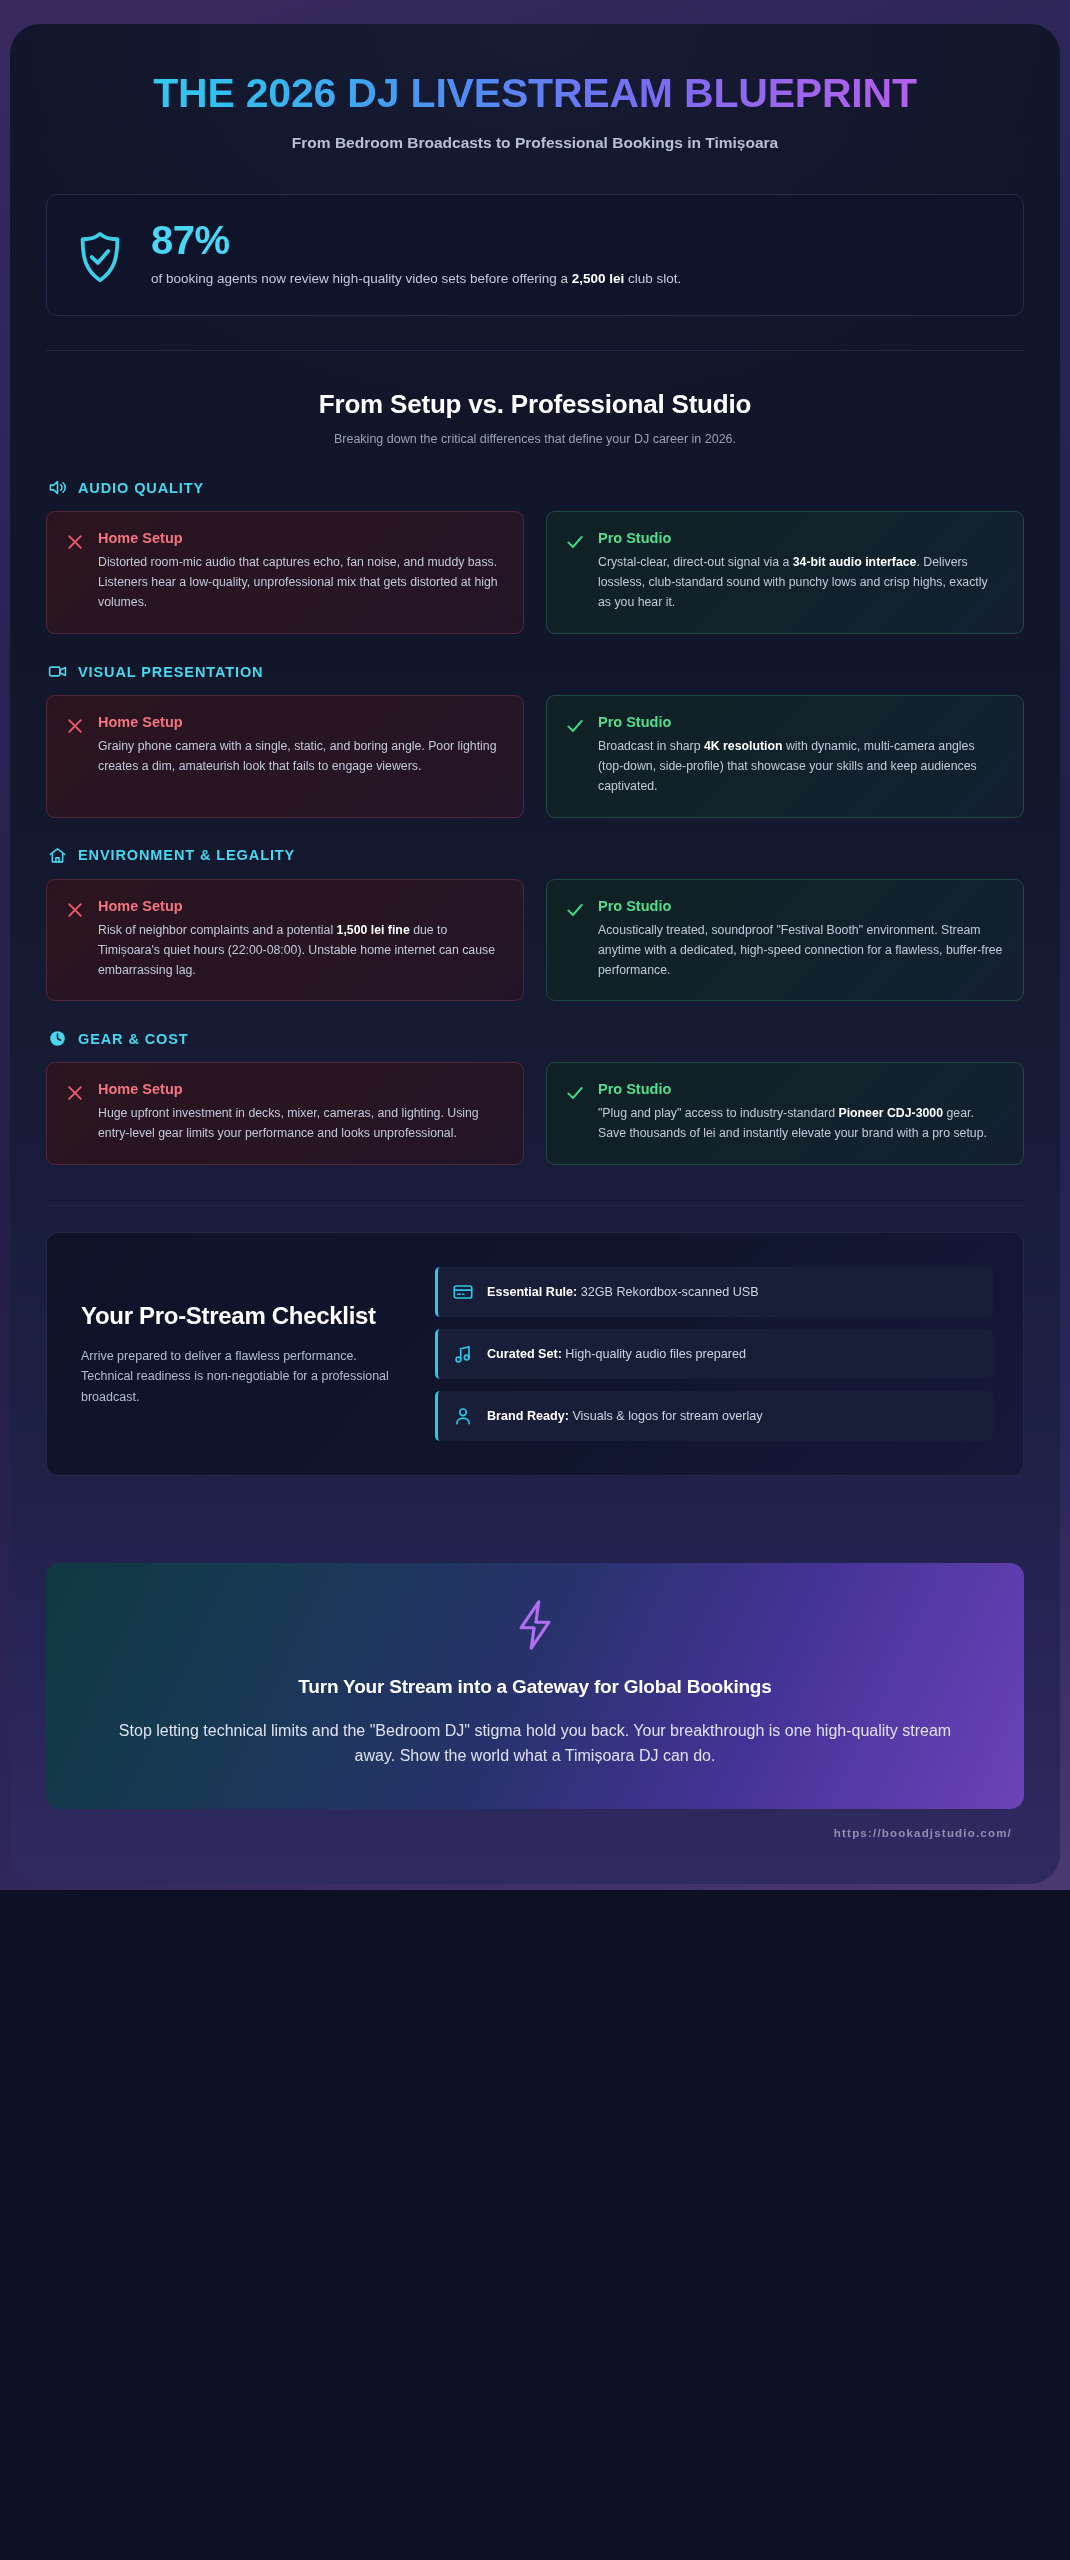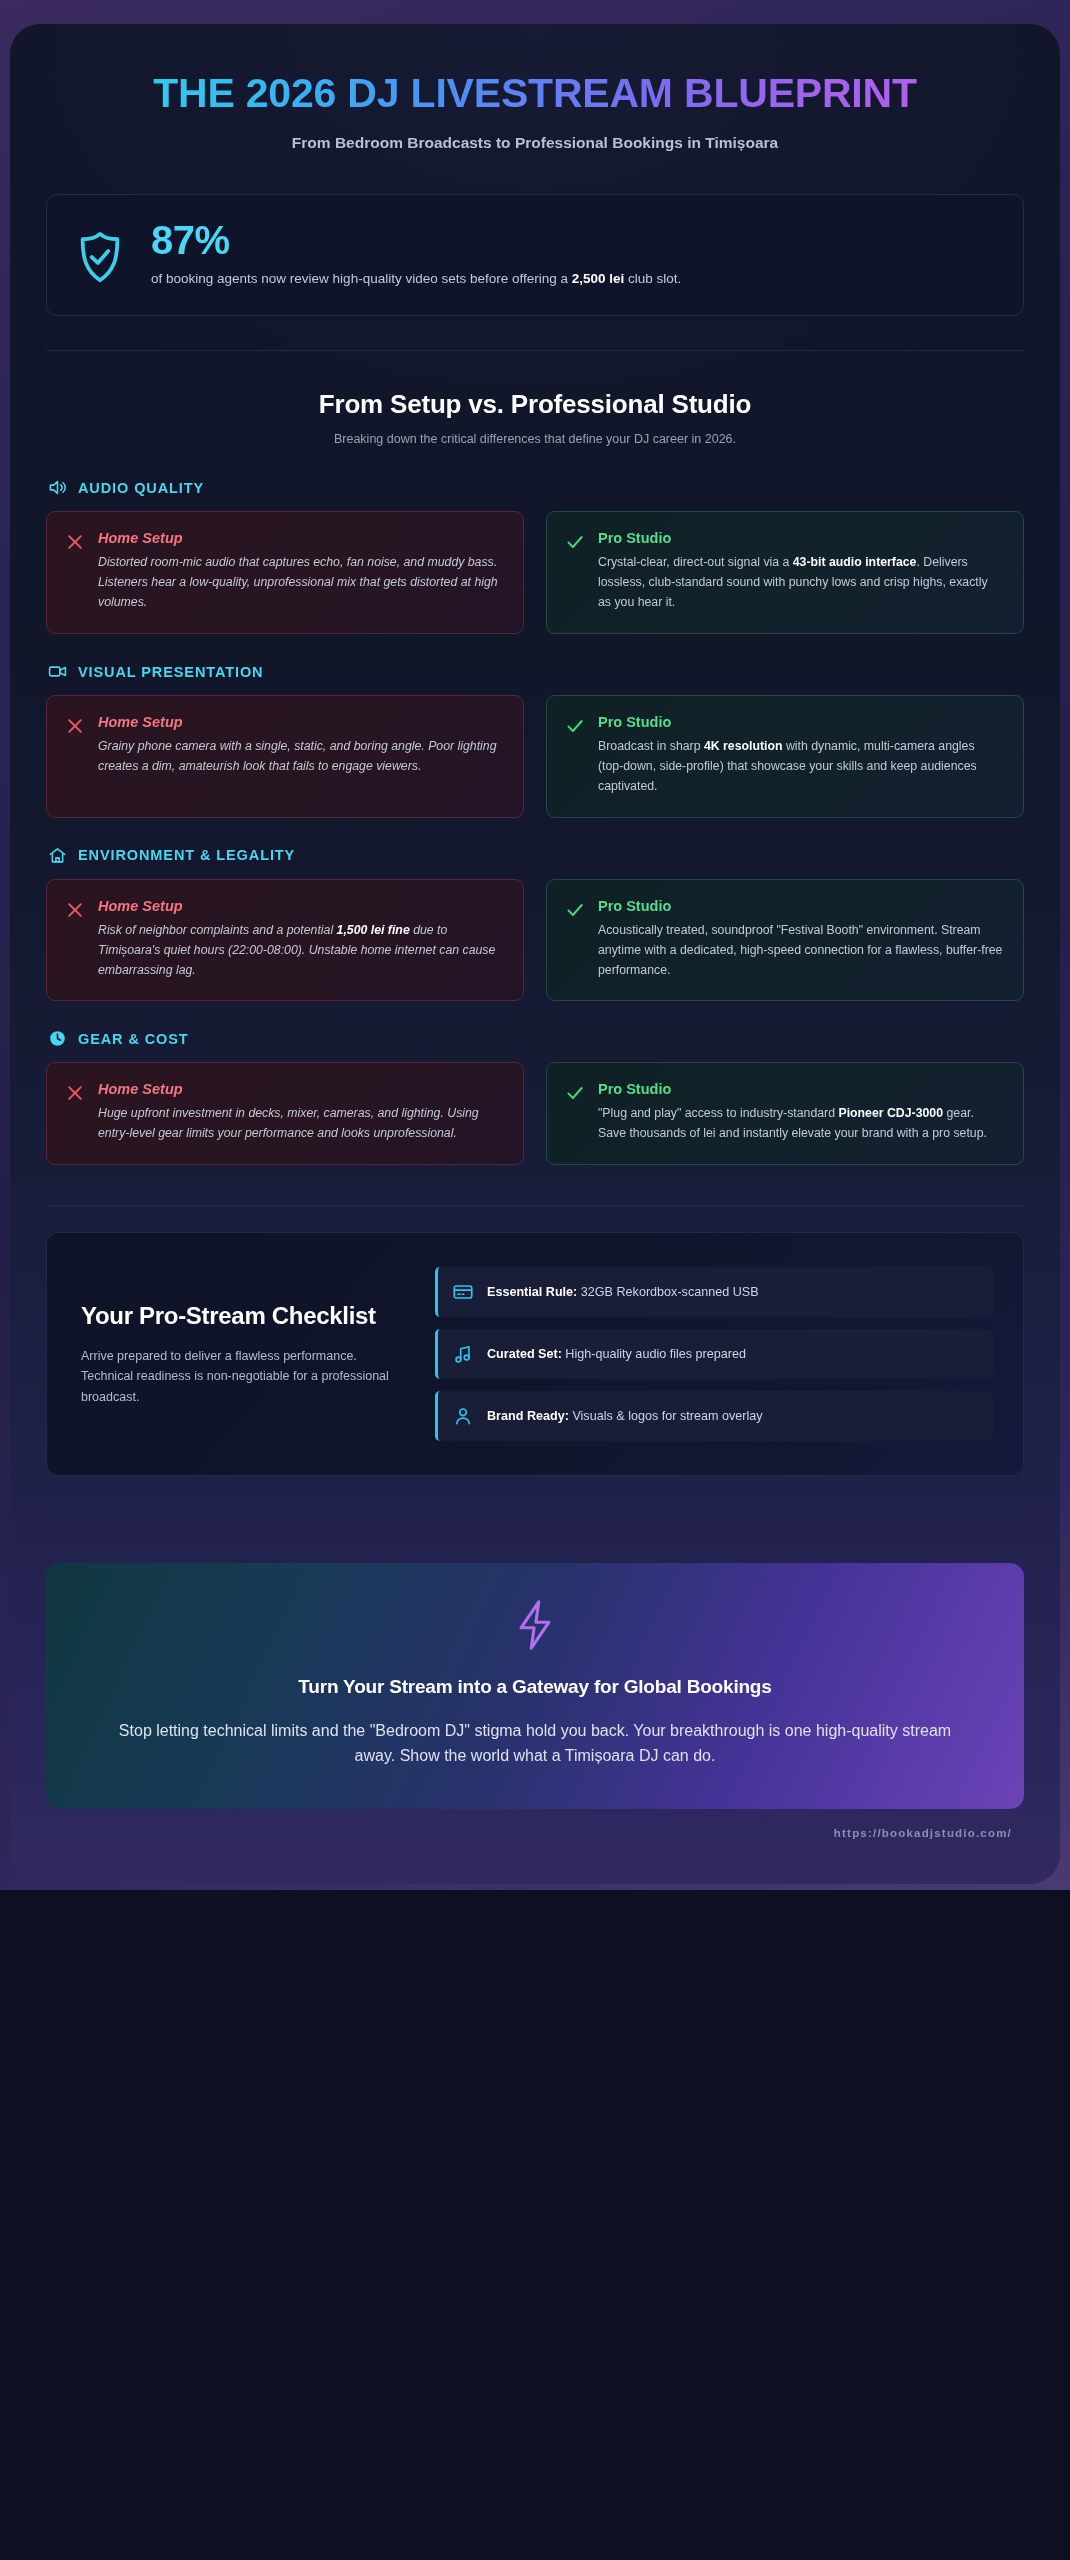--- a/index.html
+++ b/index.html
@@ -131,21 +131,20 @@
     flex: 1 1 0;
     border-radius: 9px;
     padding: 18px 20px 20px 18px;
     display: flex;
     gap: 13px;
     align-items: flex-start;
   }
   .cmp-card.bad {
     background: linear-gradient(135deg, #2a1420 0%, #271522 60%, #221427 100%);
     border: 1px solid #50283a;
-    font-style: italic;
   }
   .cmp-card.good {
     background: linear-gradient(135deg, #0f2124 0%, #11222b 55%, #131f30 100%);
     border: 1px solid #1f4a44;
   }
 
   .cmp-mark { flex: 0 0 auto; padding-top: 2px; }
   .cmp-txt { flex: 1 1 auto; }
 
   .cmp-title { font-size: 14.5px; font-weight: 700; margin-bottom: 7px; }
@@ -283,21 +282,21 @@
                 <div class="cmp-title">Home Setup</div>
                 <div class="cmp-desc">Distorted room-mic audio that captures echo, fan noise, and muddy bass. Listeners hear a low-quality, unprofessional mix that gets distorted at high volumes.</div>
               </div>
             </div>
             <div class="cmp-card good">
               <span class="cmp-mark"><svg width="20" height="20" viewBox="0 0 24 24" fill="none" stroke="#3ddb7f" stroke-width="2.3" stroke-linecap="round" stroke-linejoin="round">
                   <polyline points="4,12.5 9.5,18 20,6"></polyline>
                 </svg></span>
               <div class="cmp-txt">
                 <div class="cmp-title">Pro Studio</div>
-                <div class="cmp-desc">Crystal-clear, direct-out signal via a <b>43-bit audio interface</b>. Delivers lossless, club-standard sound with punchy lows and crisp highs, exactly as you hear it.</div>
+                <div class="cmp-desc">Crystal-clear, direct-out signal via a <b>34-bit audio interface</b>. Delivers lossless, club-standard sound with punchy lows and crisp highs, exactly as you hear it.</div>
               </div>
             </div>
           </div>
         </div>
         <div class="cmp-group">
           <div class="cmp-label">
             <span class="lbl-icon">
               <svg width="19" height="19" viewBox="0 0 24 24" fill="none" stroke="currentColor" stroke-width="2" stroke-linecap="round" stroke-linejoin="round">
                 <rect x="2" y="6.5" width="13" height="11" rx="2"></rect>
                 <polygon points="15,10.5 22,7 22,17 15,13.5"></polygon>

